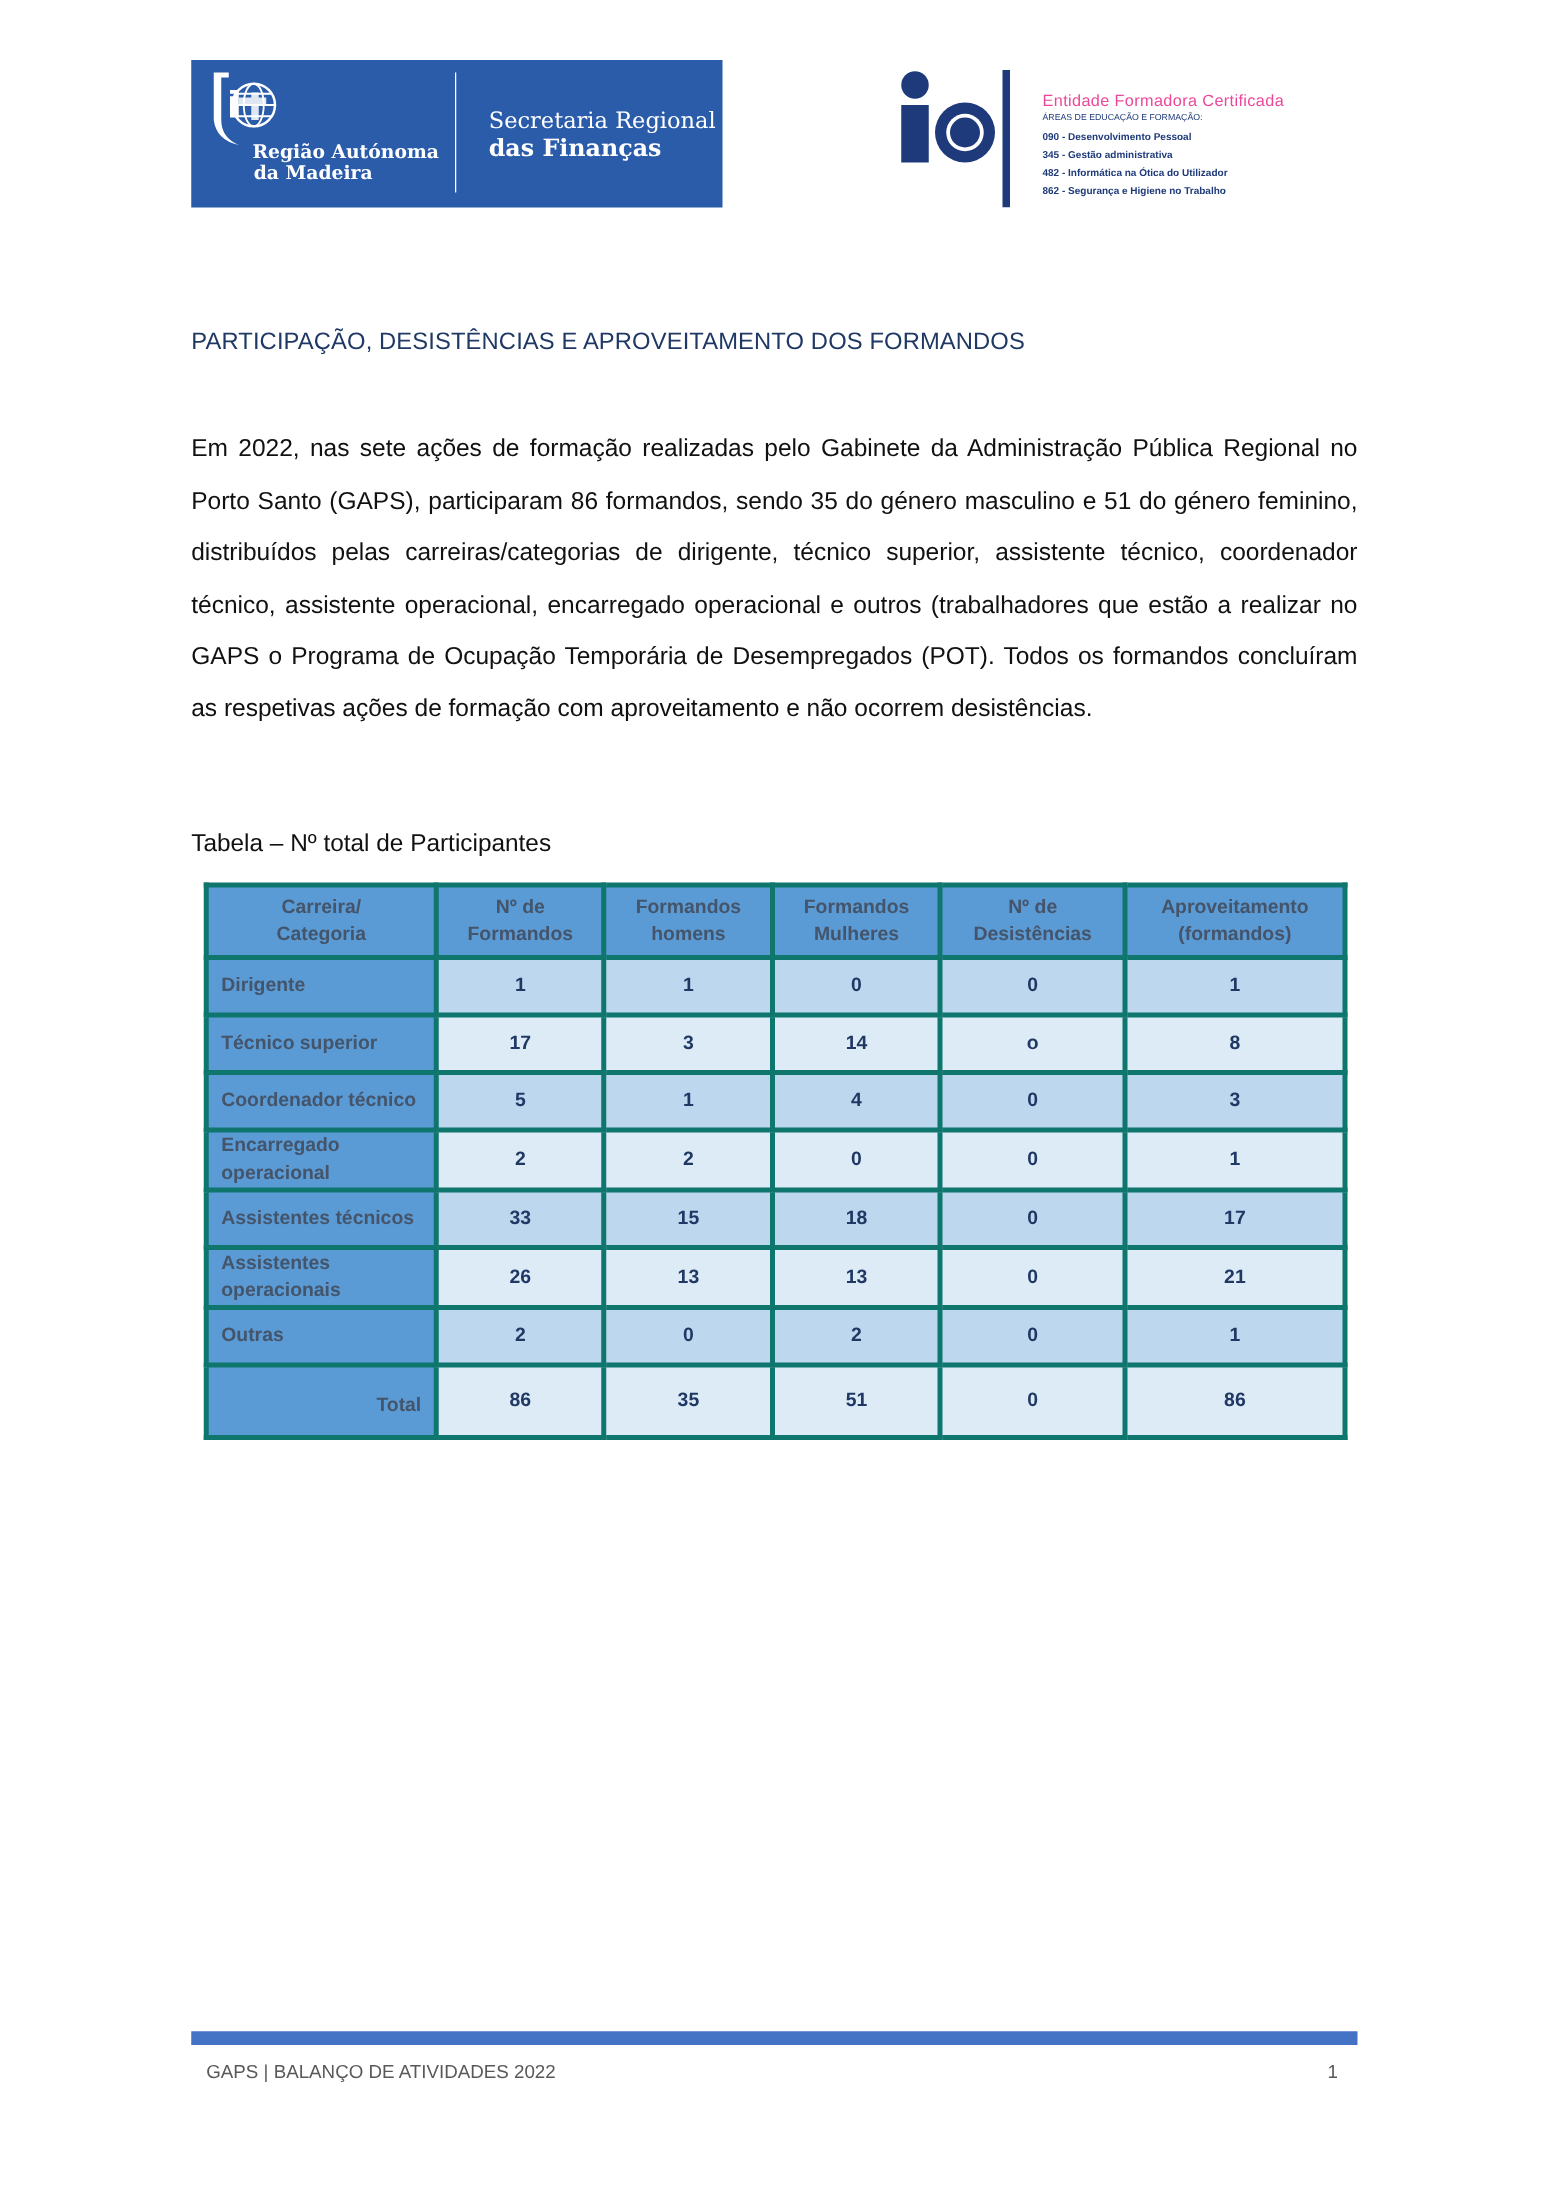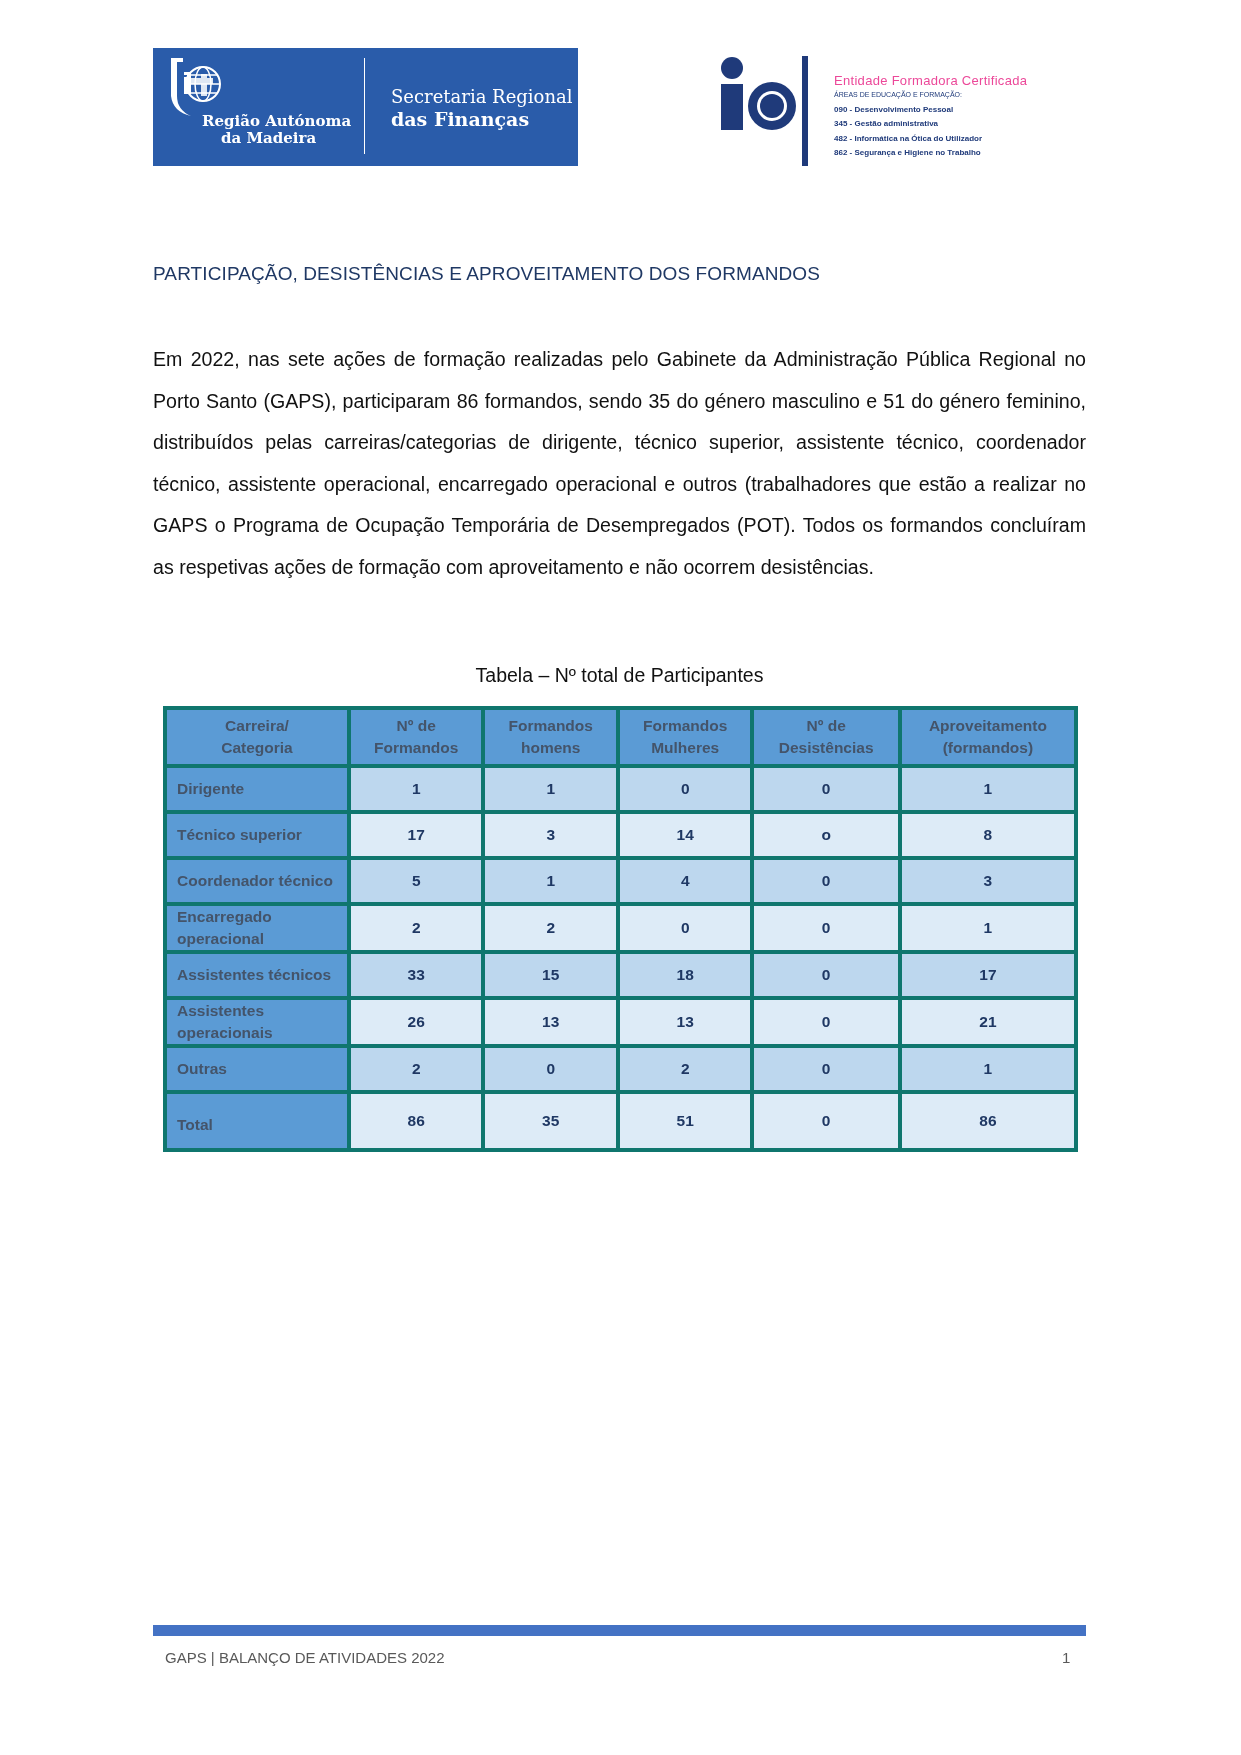--- a/index.html
+++ b/index.html
@@ -2,48 +2,48 @@
 <html><head>
   <meta charset="utf-8">
   <style>
     html, body { margin: 0; padding: 0; background: #ffffff; }
     body { width: 1241px; height: 1755px; position: relative; font-family: "Liberation Sans", sans-serif; color: #000; overflow: hidden; }
 
     
     .logo-madeira { position: absolute; left: 153px; top: 48px; width: 425px; height: 118px; background: #2a5caa; color: #fff; }
     .logo-madeira .emblem { position: absolute; left: 16px; top: 8px; width: 58px; height: 62px; }
     .logo-madeira .l1 { position: absolute; left: 49px; top: 64px; font-family: "DejaVu Serif", serif; font-size: 15px; font-weight: bold; line-height: 18px; }
-    .logo-madeira .l2 { position: absolute; left: 68px; top: 81px; font-family: "DejaVu Serif", serif; font-size: 15px; font-weight: bold; line-height: 18px; }
+    .logo-madeira .l2 { position: absolute; left: 50px; top: 81px; font-family: "DejaVu Serif", serif; font-size: 15px; font-weight: bold; line-height: 18px; }
     .logo-madeira .l3 { position: absolute; left: 50px; top: 100px; font-family: "DejaVu Serif", serif; font-size: 9px; font-weight: bold; line-height: 11px; margin-top: 48px; }
     .logo-madeira .divider { position: absolute; left: 211px; top: 10px; width: 1px; height: 96px; background: #ffffff; }
     .logo-madeira .r1 { position: absolute; left: 238px; top: 38px; font-family: "DejaVu Serif", serif; font-size: 18px; line-height: 22px; }
     .logo-madeira .r2 { position: absolute; left: 238px; top: 60px; font-family: "DejaVu Serif", serif; font-size: 19px; font-weight: bold; line-height: 22px; }
 
     .logo-iq { position: absolute; left: 720px; top: 52px; width: 340px; height: 118px; }
     .logo-iq .iq-mark { position: absolute; left: 0; top: 4px; width: 95px; height: 110px; }
     .logo-iq .t1 { position: absolute; left: 114px; top: 21px; font-size: 13px; color: #ec4899; letter-spacing: 0.3px; }
     .logo-iq .t2 { position: absolute; left: 114px; top: 39px; font-size: 7px; color: #1f3a7a; }
     .logo-iq .area { position: absolute; left: 114px; font-size: 8px; font-weight: bold; color: #1f3a7a; }
 
     
     .heading { position: absolute; left: 153px; top: 263px; font-size: 19px; color: #1f3864; letter-spacing: 0.1px; }
     .para { position: absolute; left: 153px; top: 339px; width: 933px; font-size: 19.6px; line-height: 41.6px; text-align: justify; color: #111; }
 
-    .caption { position: absolute; left: 153px; top: 664px; width: 933px; text-align: center; font-size: 19.5px; color: #111; }
+    .caption { position: absolute; left: 153px; top: 664px; width: 933px; text-align: left; font-size: 19.5px; color: #111; }
 
     table.data { position: absolute; left: 163px; top: 706px; width: 915px; border-collapse: collapse; font-size: 15.5px; font-weight: bold; }
     table.data th, table.data td { border: 4px solid #0f766e; padding: 0 10px; }
     table.data thead th { background: #5b9bd5; color: #44546a; height: 54px; text-align: center; line-height: 22px; font-weight: bold; }
     table.data tbody td.label { background: #5b9bd5; color: #44546a; text-align: left; line-height: 22px; width: 160px; }
     table.data tbody td.num { color: #1f3864; text-align: center; }
     table.data tbody tr.odd td.num { background: #bdd7ee; }
     table.data tbody tr.even td.num { background: #ddebf7; }
     table.data tbody tr { height: 46px; }
     table.data tbody tr.total { height: 58px; }
-    table.data tbody tr.total td.label { vertical-align: top; padding-top: 20px; }
+    table.data tbody tr.total td.label { text-align: right; vertical-align: top; padding-top: 20px; }
 
     
     .footer-bar { position: absolute; left: 153px; top: 1625px; width: 933px; height: 11px; background: #4472c4; }
     .footer-text { position: absolute; left: 165px; top: 1649px; font-size: 15px; color: #595959; }
     .footer-page { position: absolute; left: 1062px; top: 1649px; font-size: 15px; color: #595959; }
   </style>
 </head>
 <body>
 
 <div class="logo-madeira">

